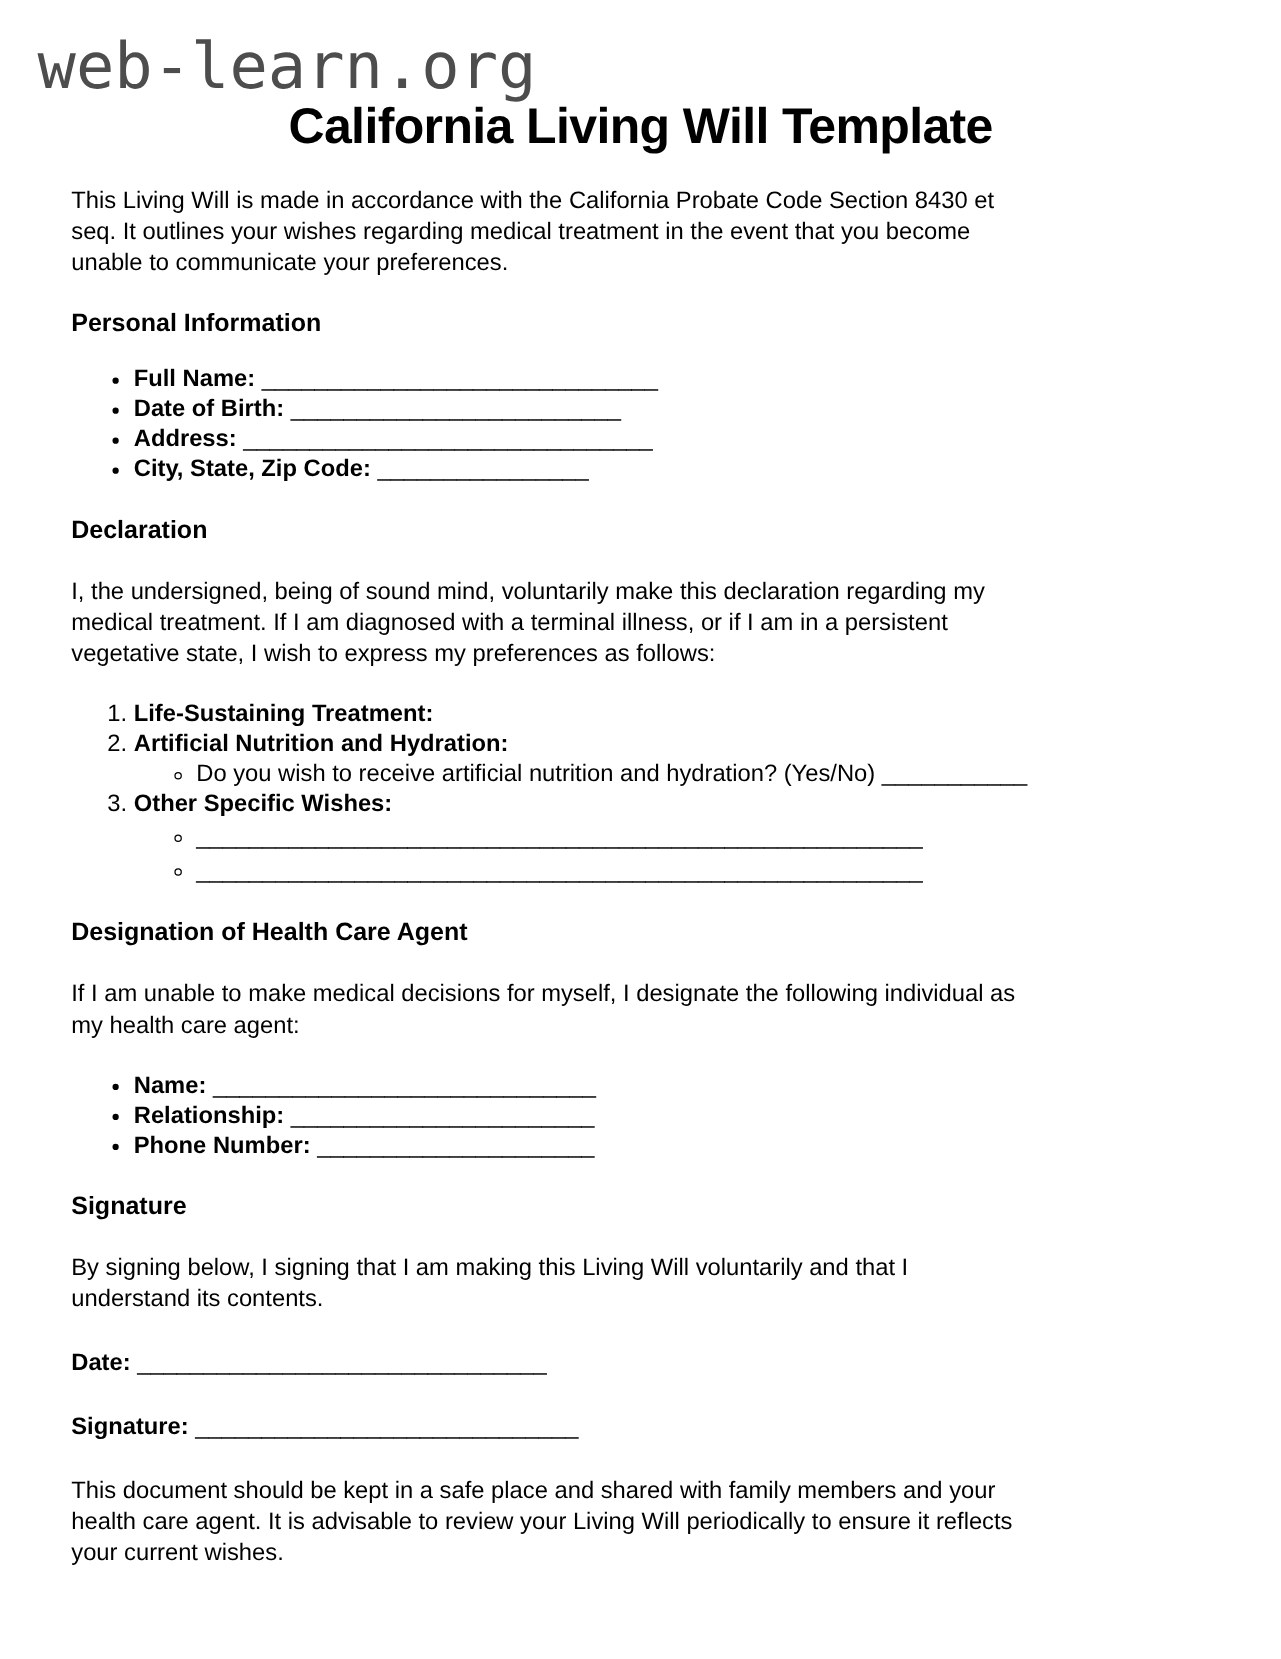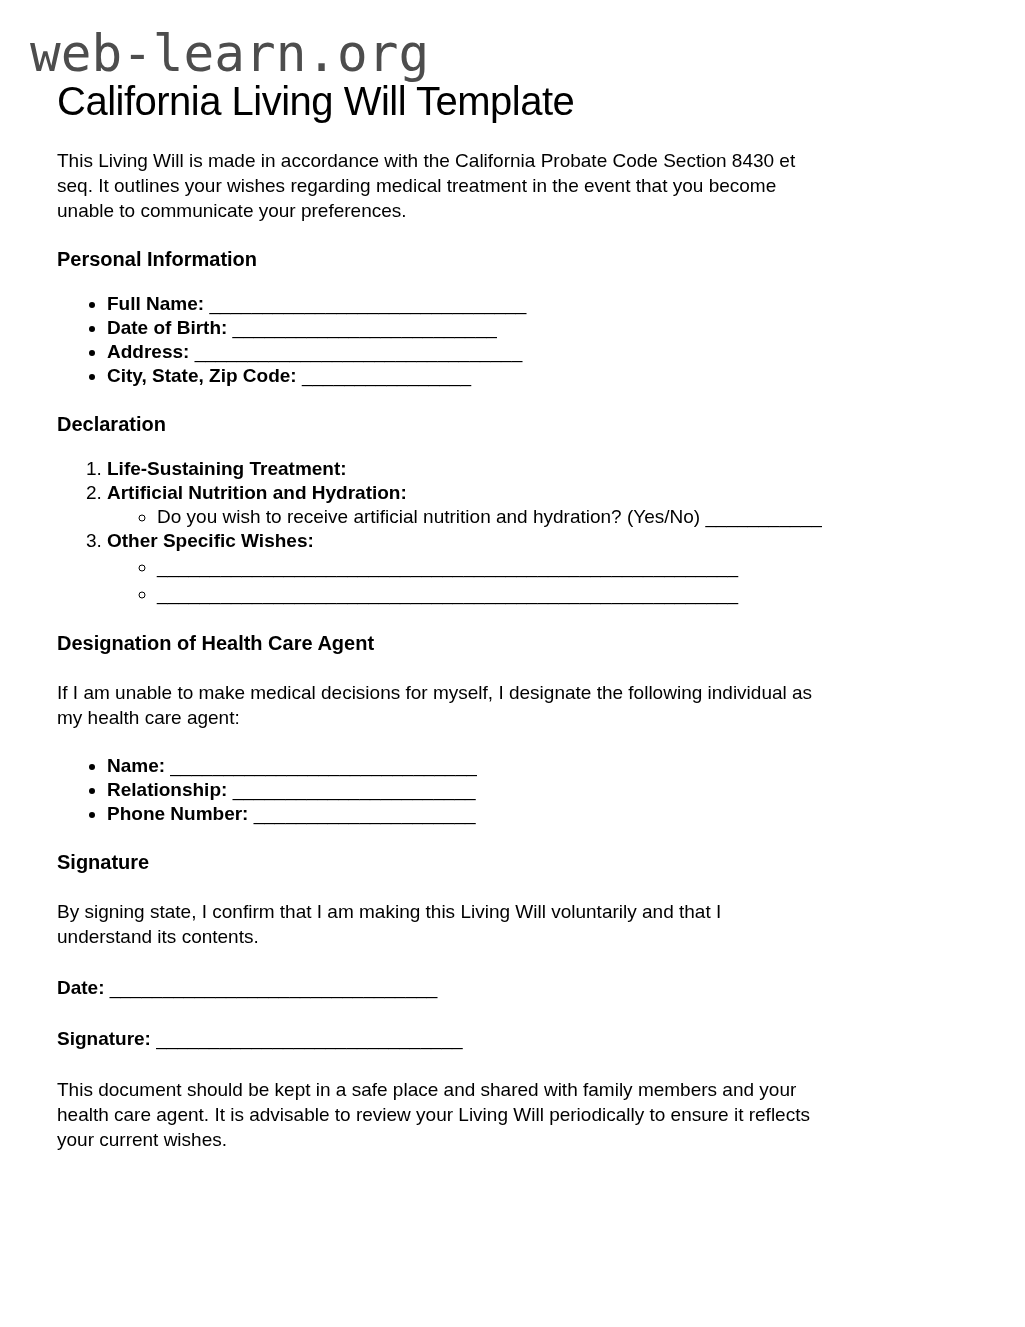--- a/index.html
+++ b/index.html
@@ -20,23 +20,24 @@
     font-size: 51px;
     line-height: 44px;
     color: #4d4d4d;
     margin: 32px 16px 0 30px;
     white-space: nowrap;
   }
   .content { padding: 0 57px; }
   h1.doc-title {
     font-size: 40px;
     line-height: 46px;
-    font-weight: normal;
+    font-weight: bold;
     letter-spacing: -0.5px;
     margin: 2px 0 0 0;
+    text-align: center;
   }
   p.para { margin: 24px 0; white-space: pre-line; }
   h2.sec {
     font-size: 20px;
     line-height: 25px;
     font-weight: bold;
     margin: 24px 0 16px 0;
   }
   ul.blist, ol.nlist { margin: 20px 0; padding-left: 50px; }
   ul.blist { list-style-type: disc; }
@@ -67,20 +68,23 @@
 
     <ul class="blist">
       <li><span class="lbl">Full Name:</span> <span class="blank">______________________________</span></li>
       <li><span class="lbl">Date of Birth:</span> <span class="blank">_________________________</span></li>
       <li><span class="lbl">Address:</span> <span class="blank">_______________________________</span></li>
       <li><span class="lbl">City, State, Zip Code:</span> <span class="blank">________________</span></li>
     </ul>
 
     <h2 class="sec">Declaration</h2>
 
+    <p class="para">I, the undersigned, being of sound mind, voluntarily make this declaration regarding my
+medical treatment. If I am diagnosed with a terminal illness, or if I am in a persistent
+vegetative state, I wish to express my preferences as follows:</p>
 
     <ol class="nlist">
       <li>
         <span class="lbl">Life-Sustaining Treatment:</span>
       </li>
       <li>
         <span class="lbl">Artificial Nutrition and Hydration:</span>
         <ul class="sublist">
           <li><span>Do you wish to receive artificial nutrition and hydration? (Yes/No)</span> <span class="blank">___________</span></li>
         </ul>
@@ -100,21 +104,21 @@
 my health care agent:</p>
 
     <ul class="blist">
       <li><span class="lbl">Name:</span> <span class="blank">_____________________________</span></li>
       <li><span class="lbl">Relationship:</span> <span class="blank">_______________________</span></li>
       <li><span class="lbl">Phone Number:</span> <span class="blank">_____________________</span></li>
     </ul>
 
     <h2 class="sec">Signature</h2>
 
-    <p class="para">By signing state, I confirm that I am making this Living Will voluntarily and that I
+    <p class="para">By signing below, I signing that I am making this Living Will voluntarily and that I
 understand its contents.</p>
 
     <p class="field-line"><span class="lbl">Date:</span> <span class="blank">_______________________________</span></p>
 
     <p class="field-line"><span class="lbl">Signature:</span> <span class="blank">_____________________________</span></p>
 
     <p class="para">This document should be kept in a safe place and shared with family members and your
 health care agent. It is advisable to review your Living Will periodically to ensure it reflects
 your current wishes.</p>
 

